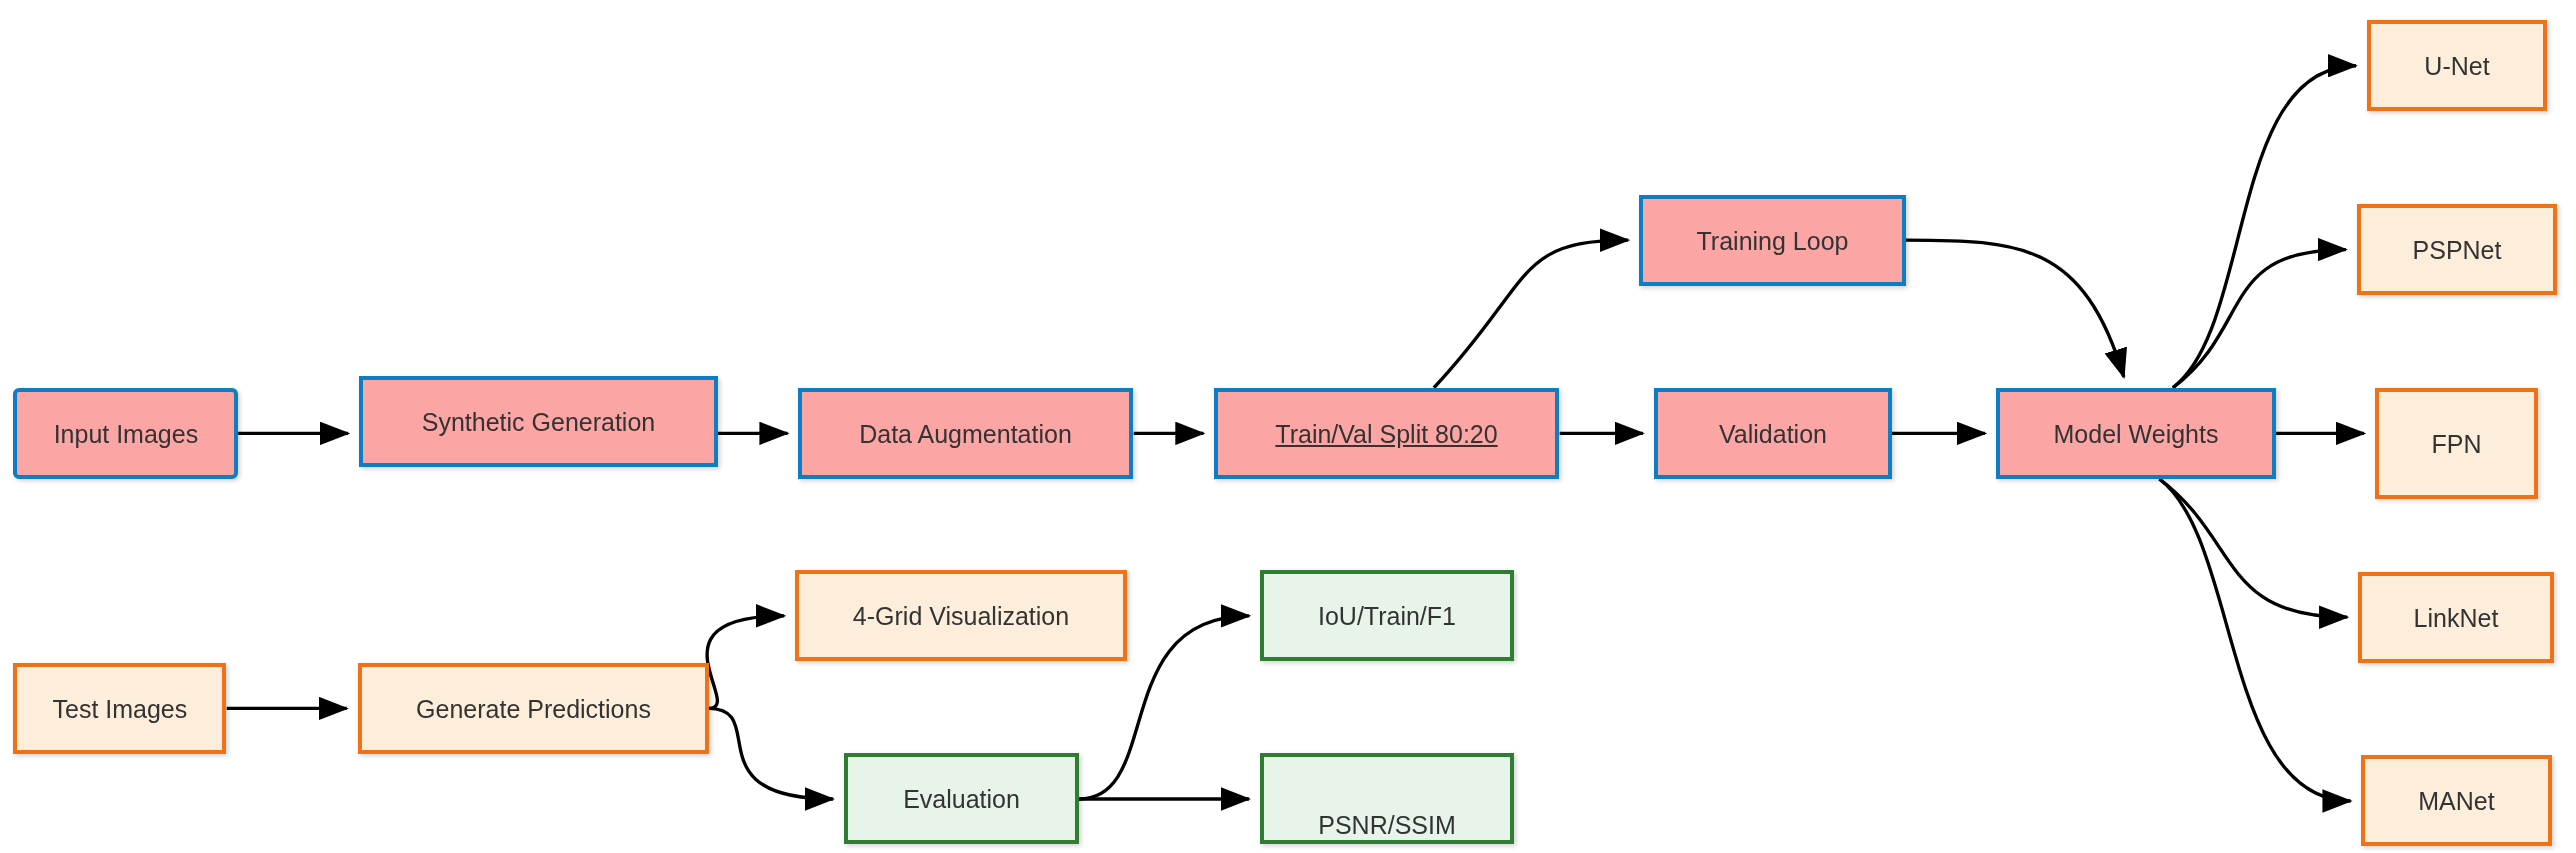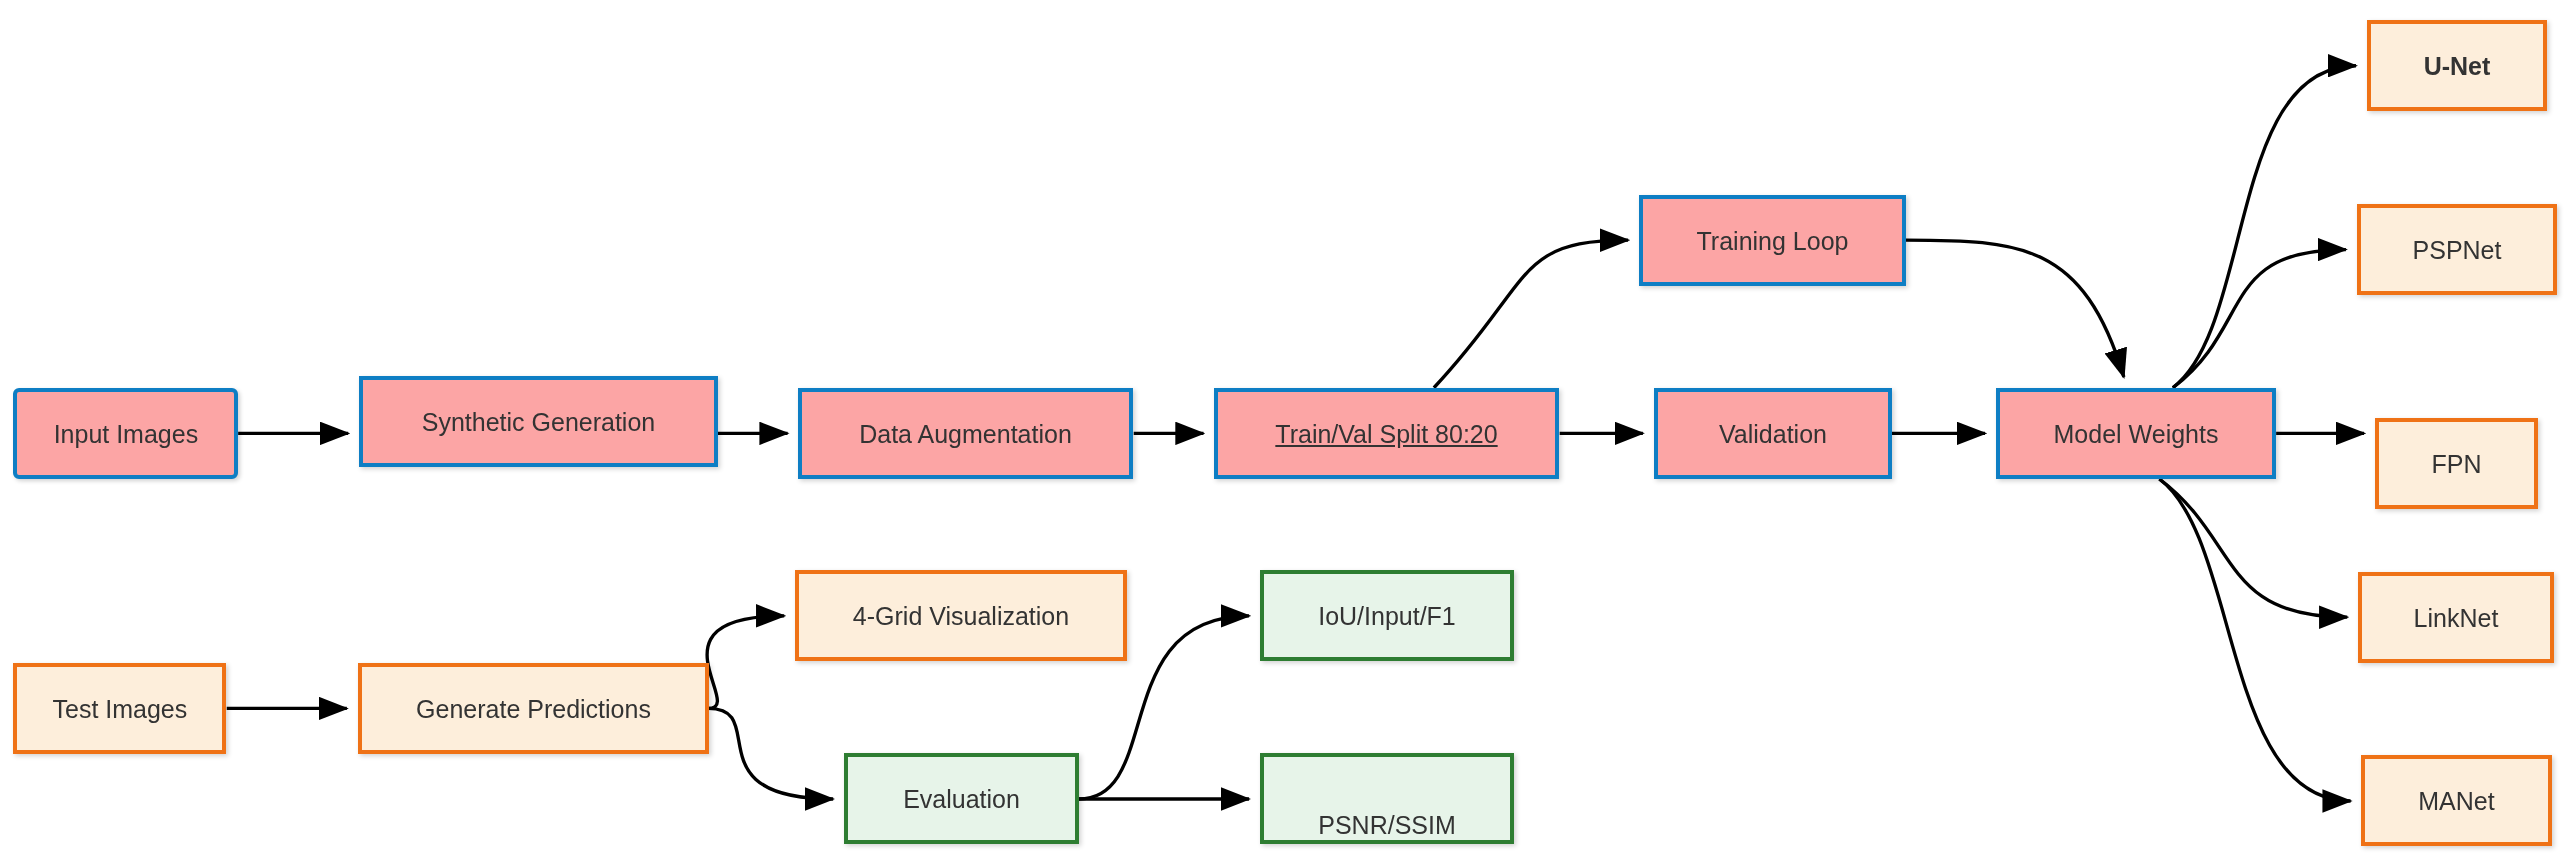--- a/index.html
+++ b/index.html
@@ -102,46 +102,46 @@
       </div>
       <div class="node blue" style="left: 1639px; top: 195px; width: 267px; height: 91px;">
         <span class="node-label">Training Loop</span>
       </div>
       <div class="node blue" style="left: 1654px; top: 388px; width: 238px; height: 91px;">
         <span class="node-label">Validation</span>
       </div>
       <div class="node blue" style="left: 1996px; top: 388px; width: 280px; height: 91px;">
         <span class="node-label">Model Weights</span>
       </div>
-      <div class="node orange" style="left: 2367px; top: 20px; width: 180px; height: 91px; font-weight: bold;">
+      <div class="node orange" style="left: 2367px; top: 20px; width: 180px; height: 91px;">
         <span class="node-label">U-Net</span>
       </div>
       <div class="node orange" style="left: 2357px; top: 204px; width: 200px; height: 91px;">
         <span class="node-label">PSPNet</span>
       </div>
-      <div class="node orange" style="left: 2375px; top: 388px; width: 163px; height: 91px; margin-top: 30px;">
+      <div class="node orange" style="left: 2375px; top: 388px; width: 163px; height: 111px;">
         <span class="node-label">FPN</span>
       </div>
       <div class="node orange" style="left: 2358px; top: 572px; width: 196px; height: 91px;">
         <span class="node-label">LinkNet</span>
       </div>
       <div class="node orange" style="left: 2361px; top: 755px; width: 191px; height: 91px;">
         <span class="node-label">MANet</span>
       </div>
       <div class="node orange" style="left: 13.4px; top: 663px; width: 213px; height: 91px;">
         <span class="node-label">Test Images</span>
       </div>
       <div class="node orange" style="left: 358px; top: 663px; width: 351px; height: 91px;">
         <span class="node-label">Generate Predictions</span>
       </div>
       <div class="node orange" style="left: 795px; top: 570px; width: 332px; height: 91px;">
         <span class="node-label">4-Grid Visualization</span>
       </div>
       <div class="node green" style="left: 1260px; top: 570px; width: 254px; height: 91px;">
-        <span class="node-label">IoU/Input/F1</span>
+        <span class="node-label">IoU/Train/F1</span>
       </div>
       <div class="node green" style="left: 844px; top: 753px; width: 235px; height: 91px;">
         <span class="node-label">Evaluation</span>
       </div>
       <div class="node green" style="left: 1260px; top: 753px; width: 254px; height: 91px; align-items: flex-end;">
         <span class="node-label">PSNR/SSIM</span>
       </div>
     </div>
 </div>
 

